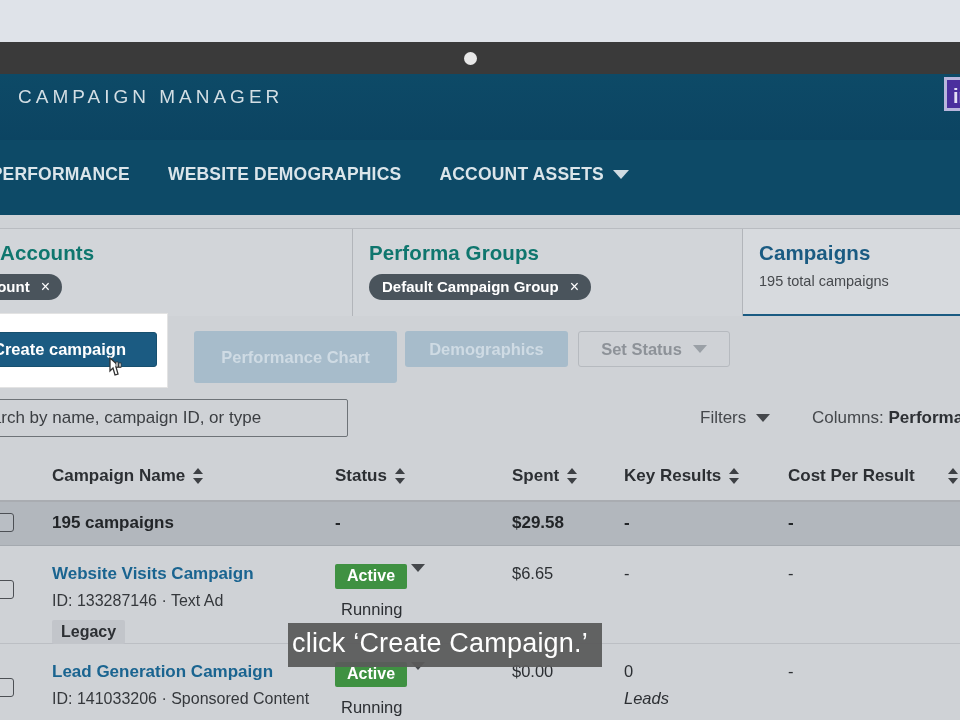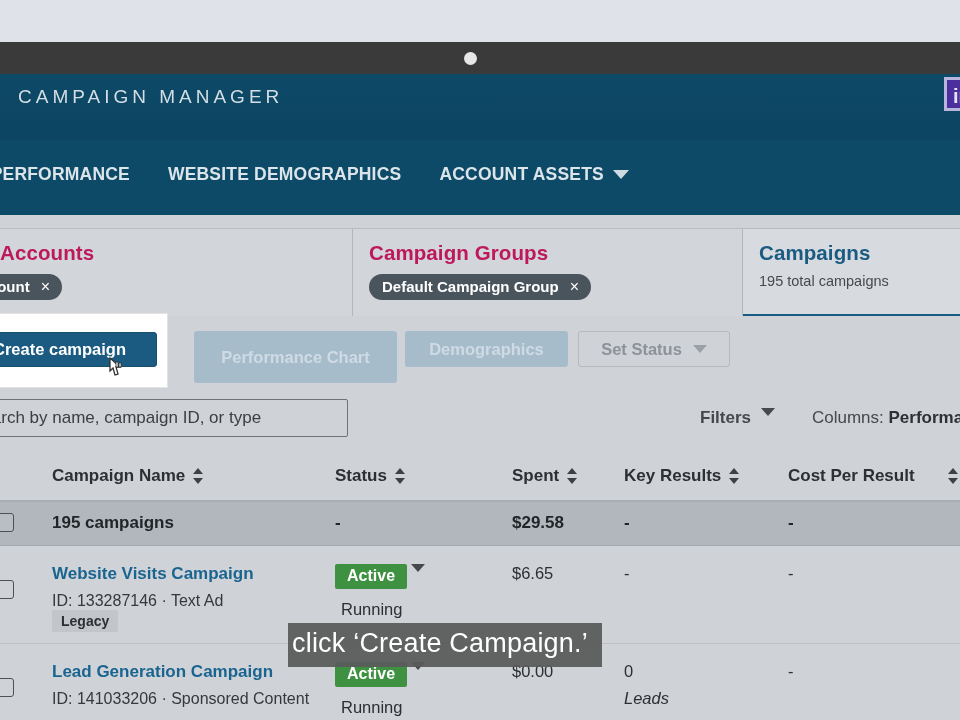--- a/index.html
+++ b/index.html
@@ -136,21 +136,21 @@
   .facet-accounts { width: 353px; padding-left: 0; }
   .facet-groups   { width: 390px; }
   .facet-campaigns{
     width: 217px;
     background: #d7dade;
     border-right: none;
   }
   .facet-title {
     font-size: 20.5px;
     font-weight: 700;
-    color: #be185d;
+    color: #0f766e;
     letter-spacing: 0.1px;
     white-space: nowrap;
   }
   .facet-title.link { color: #1a5b82; }
   .facet-sub {
     margin-top: 8px;
     font-size: 14.5px;
     color: #46494d;
   }
   .chip {
@@ -271,23 +271,22 @@
     outline: none;
   }
   .search-input::placeholder { color: #3b3e42; opacity: 1; }
 
   .filters-link {
     position: absolute;
     left: 700px; top: 408px;
     font-size: 17px;
     color: #45484c;
     display: flex;
-    align-items: flex-start;
+    align-items: center;
     gap: 10px;
-    font-weight: bold;
   }
   .caret-down-dark {
     width: 0; height: 0;
     border-left: 7px solid transparent;
     border-right: 7px solid transparent;
     border-top: 8px solid #45484c;
     display: inline-block;
   }
   .columns-label {
     position: absolute;
@@ -378,23 +377,24 @@
     font-weight: 700;
     color: #1a6490;
   }
   .camp-meta {
     margin-top: 8px;
     font-size: 16px;
     color: #35383c;
   }
   .tag-legacy {
     display: inline-block;
+    margin-top: 10px;
     background: #c2c5ca;
     color: #2c2f33;
-    font-size: 14px;
+    font-size: 16px;
     font-weight: 700;
     padding: 3px 9px;
     border-radius: 2px;
   }
 
   .status-wrap { display: flex; align-items: flex-start; gap: 4px; }
   .badge-active {
     background: #3f9142;
     color: #ffffff;
     font-size: 16px;
@@ -458,21 +458,21 @@
 
   <div class="facet-panel">
     <div class="facet facet-accounts">
       <div class="facet-title">Accounts</div>
       <div class="chip">
         <span>Tom's Ad Account</span>
         <span class="x">×</span>
       </div>
     </div>
     <div class="facet facet-groups">
-      <div class="facet-title">Campaign Groups</div>
+      <div class="facet-title">Performa Groups</div>
       <div class="chip">
         <span>Default Campaign Group</span>
         <span class="x">×</span>
       </div>
     </div>
     <div class="facet facet-campaigns">
       <div class="facet-title link">Campaigns</div>
       <div class="facet-sub">195 total campaigns</div>
       <div class="facet-underline"></div>
     </div>

